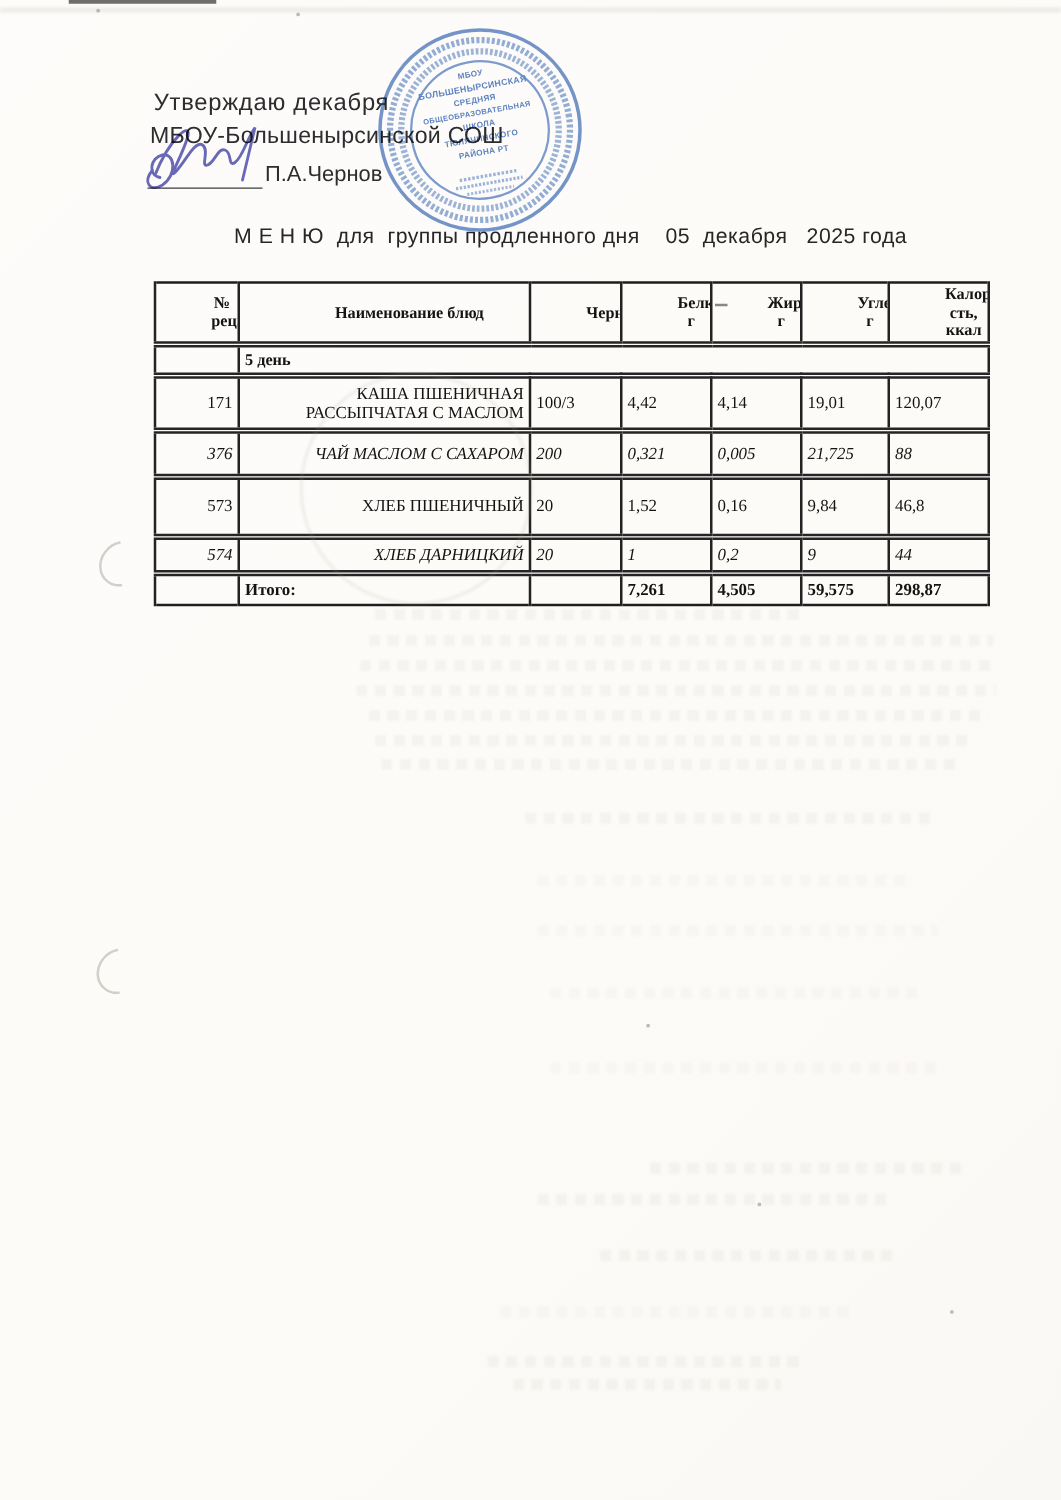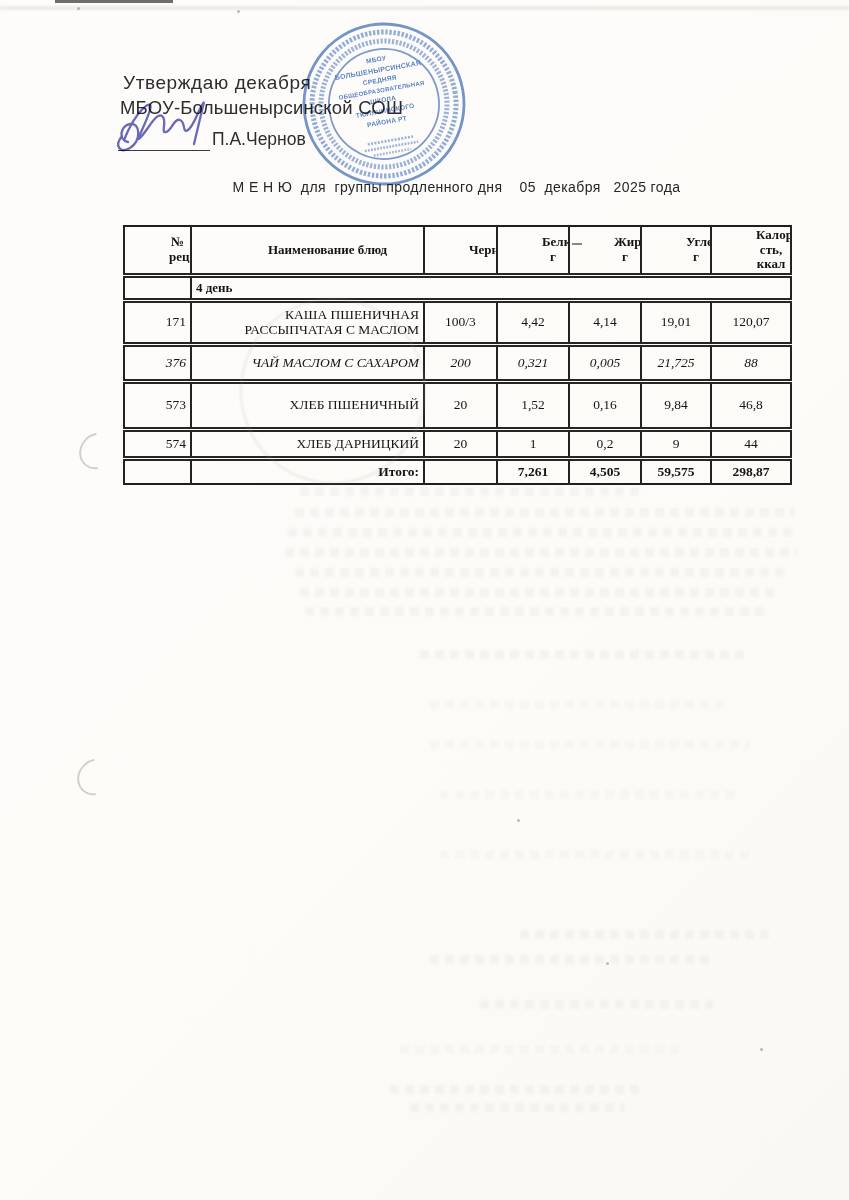--- a/index.html
+++ b/index.html
@@ -21,42 +21,42 @@
   
   .approve-1{position:absolute;left:123px;top:72px;font-size:19px;letter-spacing:.6px;color:#2d2d2f;}
   .approve-2{position:absolute;left:120px;top:97px;font-size:18.5px;letter-spacing:.2px;color:#2d2d2f;}
   .sig-underline{position:absolute;left:118px;top:150px;width:92px;border-bottom:1.7px solid #3c3c3e;}
   .sig-svg{position:absolute;left:110px;top:92px;mix-blend-mode:multiply;}
   .signer{position:absolute;left:212px;top:129px;font-size:17.5px;color:#2d2d2f;}
   
   .stamp{position:absolute;left:299px;top:19px;width:170px;height:170px;transform:rotate(-10deg);mix-blend-mode:multiply;opacity:.92;}
   .stamp text{font-family:"Liberation Sans",sans-serif;font-weight:bold;fill:#4f79c0;text-anchor:middle;letter-spacing:.3px;}
   
-  .doc-title{position:absolute;left:123px;top:179px;width:667px;text-align:center;font-size:14px;color:#262626;letter-spacing:.4px;white-space:pre;}
+  .doc-title{position:absolute;left:123px;top:179px;width:667px;text-align:center;font-size:17px;color:#262626;letter-spacing:.4px;white-space:pre;}
   
   .menu-table{
     position:absolute;left:123px;top:225px;width:667px;
     border-collapse:collapse;table-layout:fixed;
     font-family:"Liberation Serif",serif;color:#141414;
     border:2.5px solid #1e1e1e;
   }
   .menu-table th,.menu-table td{
     border-left:2px solid #222;border-right:2px solid #222;
     border-bottom:5px double #252525;
     padding:1px 4px;overflow:hidden;
   }
   .menu-table th{font-size:13px;font-weight:bold;text-align:center;vertical-align:middle;white-space:pre-line;line-height:1.12;height:34px;padding-left:44px;}
   .menu-table td{font-size:13.5px;vertical-align:middle;}
   .row-section td{font-weight:bold;font-size:13px;height:18px;text-align:left;}
   .cell-id{text-align:right;padding-right:3px;}
   .cell-name{text-align:right;line-height:1.15;}
-  .cell-num{text-align:center;}
-  .row-d0 td{height:37px;} .row-d1 td{height:30px;font-style:italic;} .row-d2 td{height:41px;} .row-d3 td{height:22px;}
+  .cell-num{}
+  .row-d0 td{height:37px;} .row-d1 td{height:30px;font-style:italic;} .row-d2 td{height:41px;} .row-d3 td{height:22px;font-style:italic;}
   .row-total td{height:20px;border-bottom:none;font-weight:bold;}
-  .total-label{text-align:right;padding-right:5px;}
+  .total-label{padding-right:5px;}
   .dash-artifact{position:absolute;left:572px;top:243px;width:10px;height:1.6px;background:#555;opacity:.7;}
 </style>
 </head>
 <body>
 
 <div class="page">
 
   <div class="edge-dark"></div>
   <div class="edge-soft"></div>
   <div class="speck" style="left:77px;top:7px"></div>
@@ -120,21 +120,21 @@
         <th>Жиры, г</th>
         <th>Углеводы,
 г</th>
         <th>Калорийно
 сть, ккал</th>
       </tr>
     </thead>
     <tbody>
       <tr class="row-section">
         <td></td>
-        <td colspan="6">4 день</td>
+        <td colspan="6">5 день</td>
       </tr>
       <tr class="row-d0">
         <td class="cell-id">171</td>
         <td class="cell-name">КАША ПШЕНИЧНАЯ РАССЫПЧАТАЯ С МАСЛОМ</td>
         <td class="cell-num">100/3</td>
         <td class="cell-num">4,42</td>
         <td class="cell-num">4,14</td>
         <td class="cell-num">19,01</td>
         <td class="cell-num">120,07</td>
       </tr>

